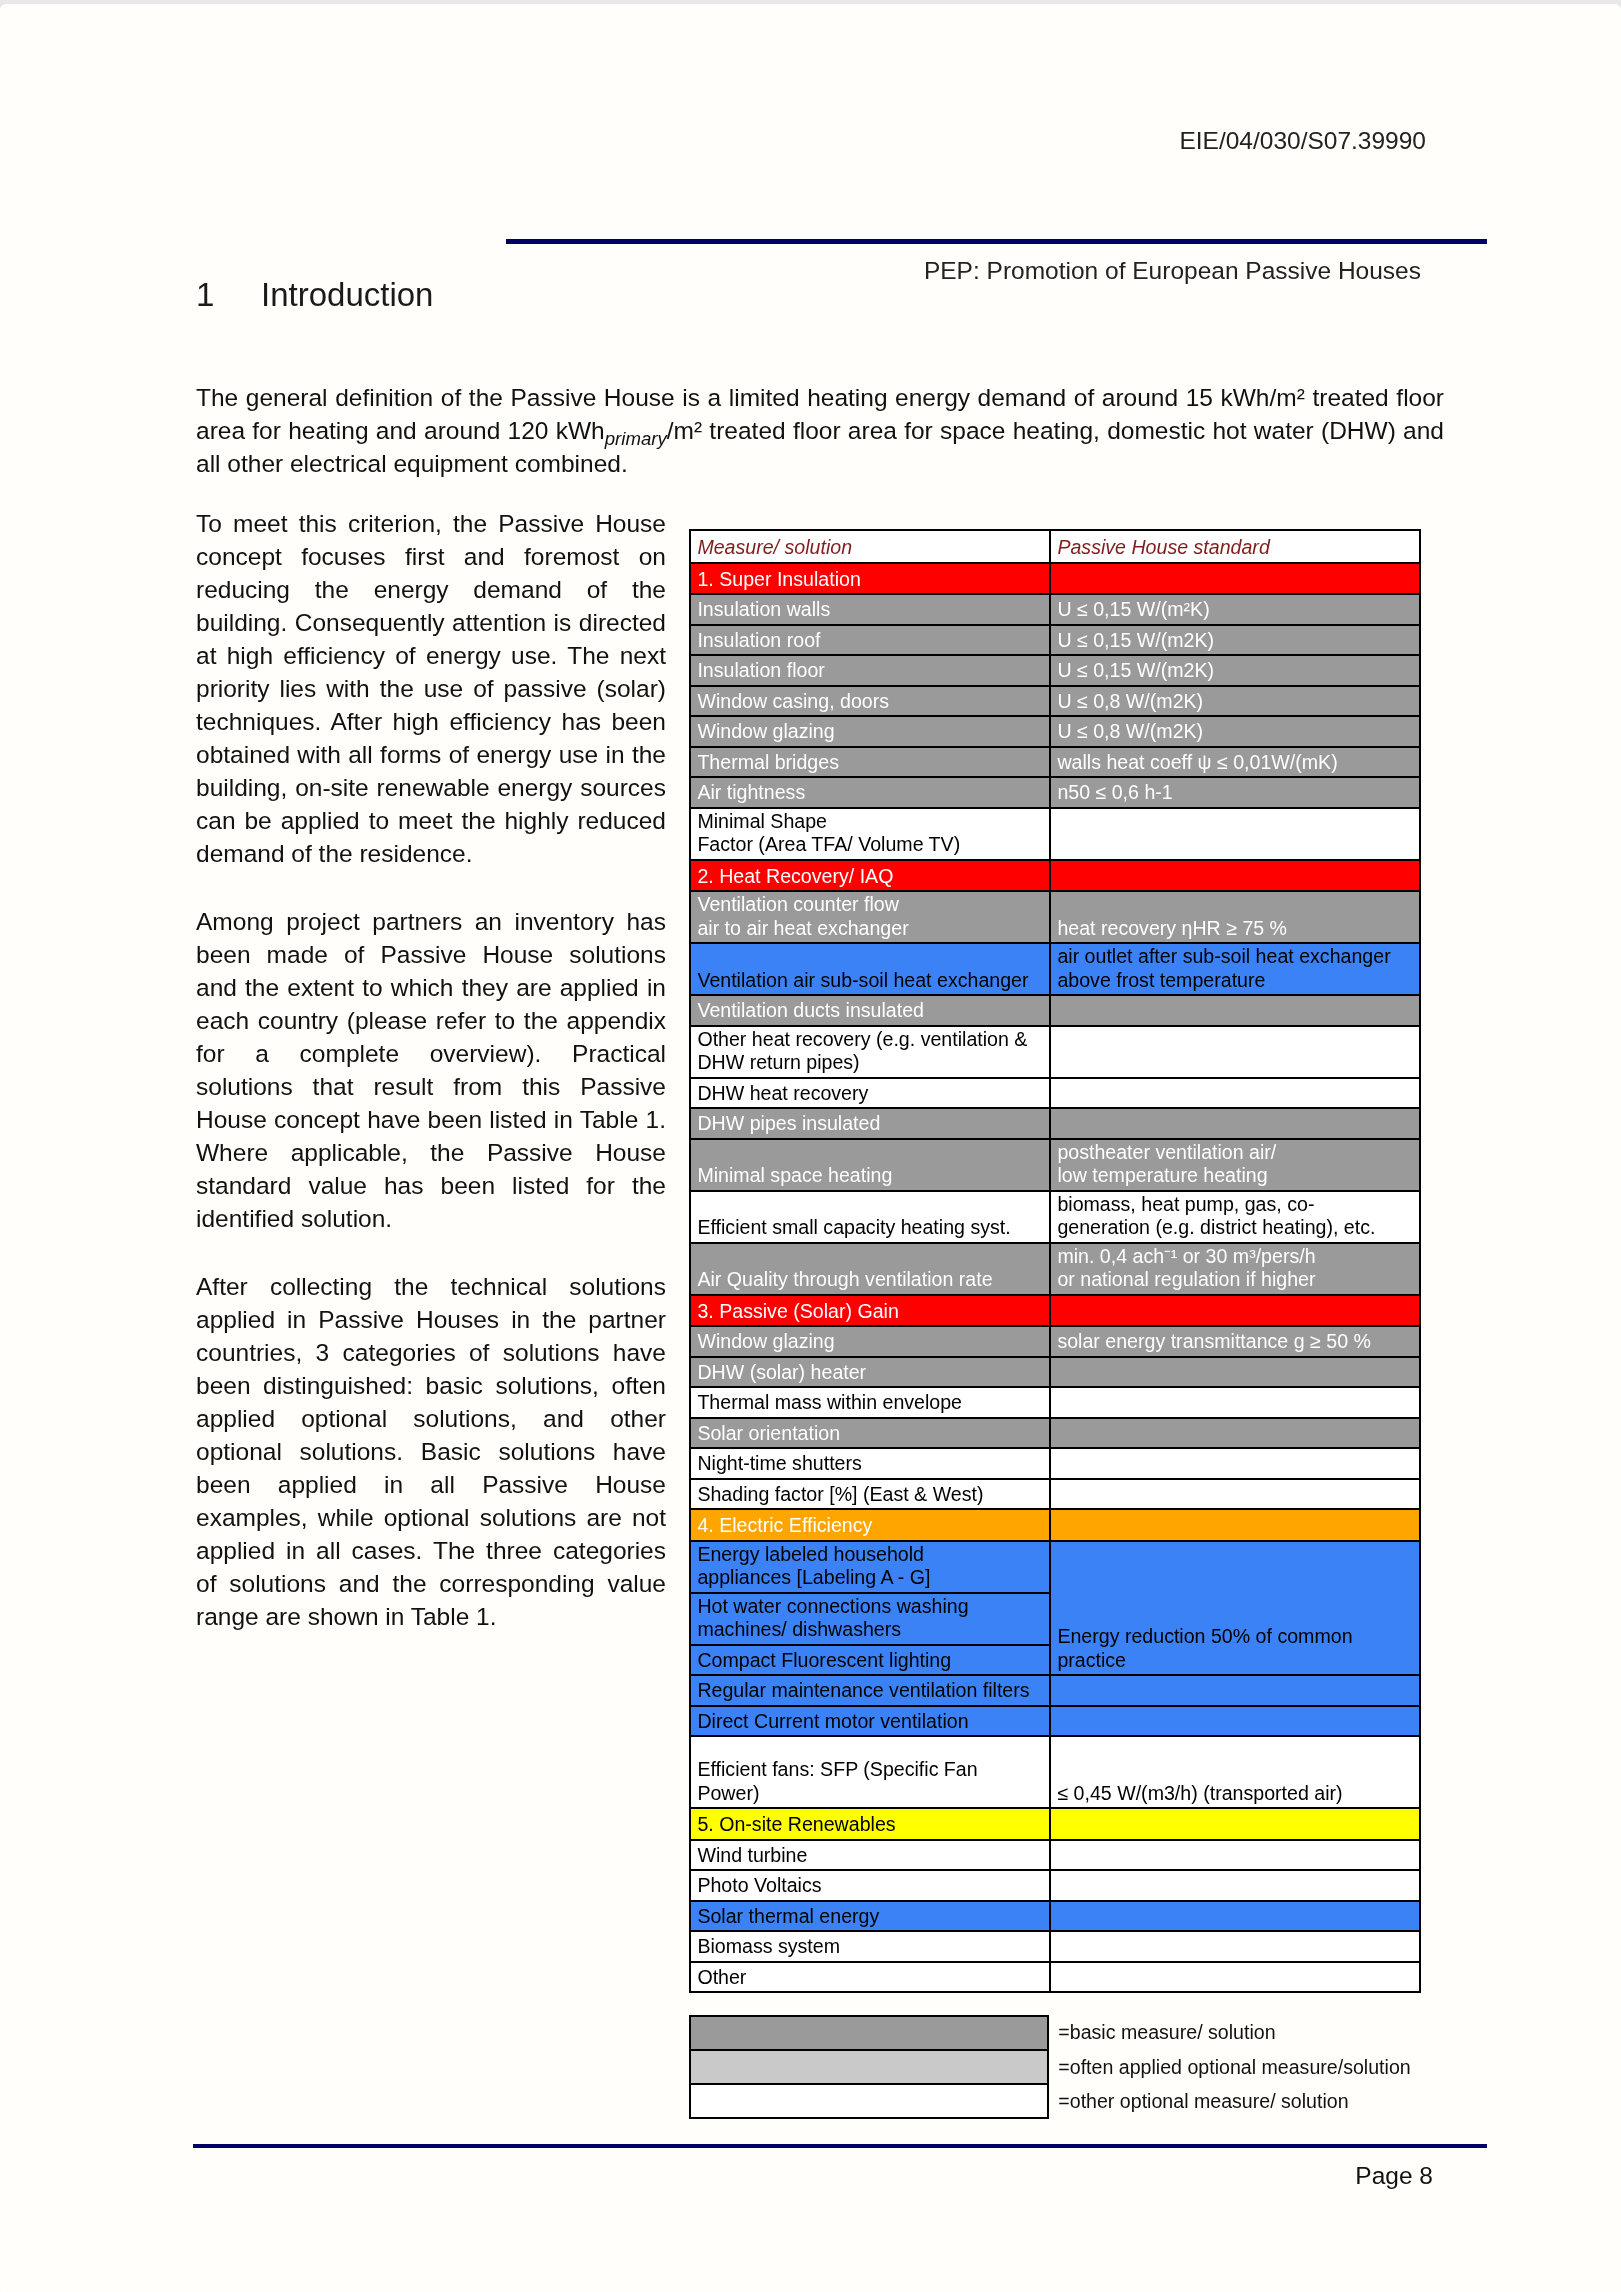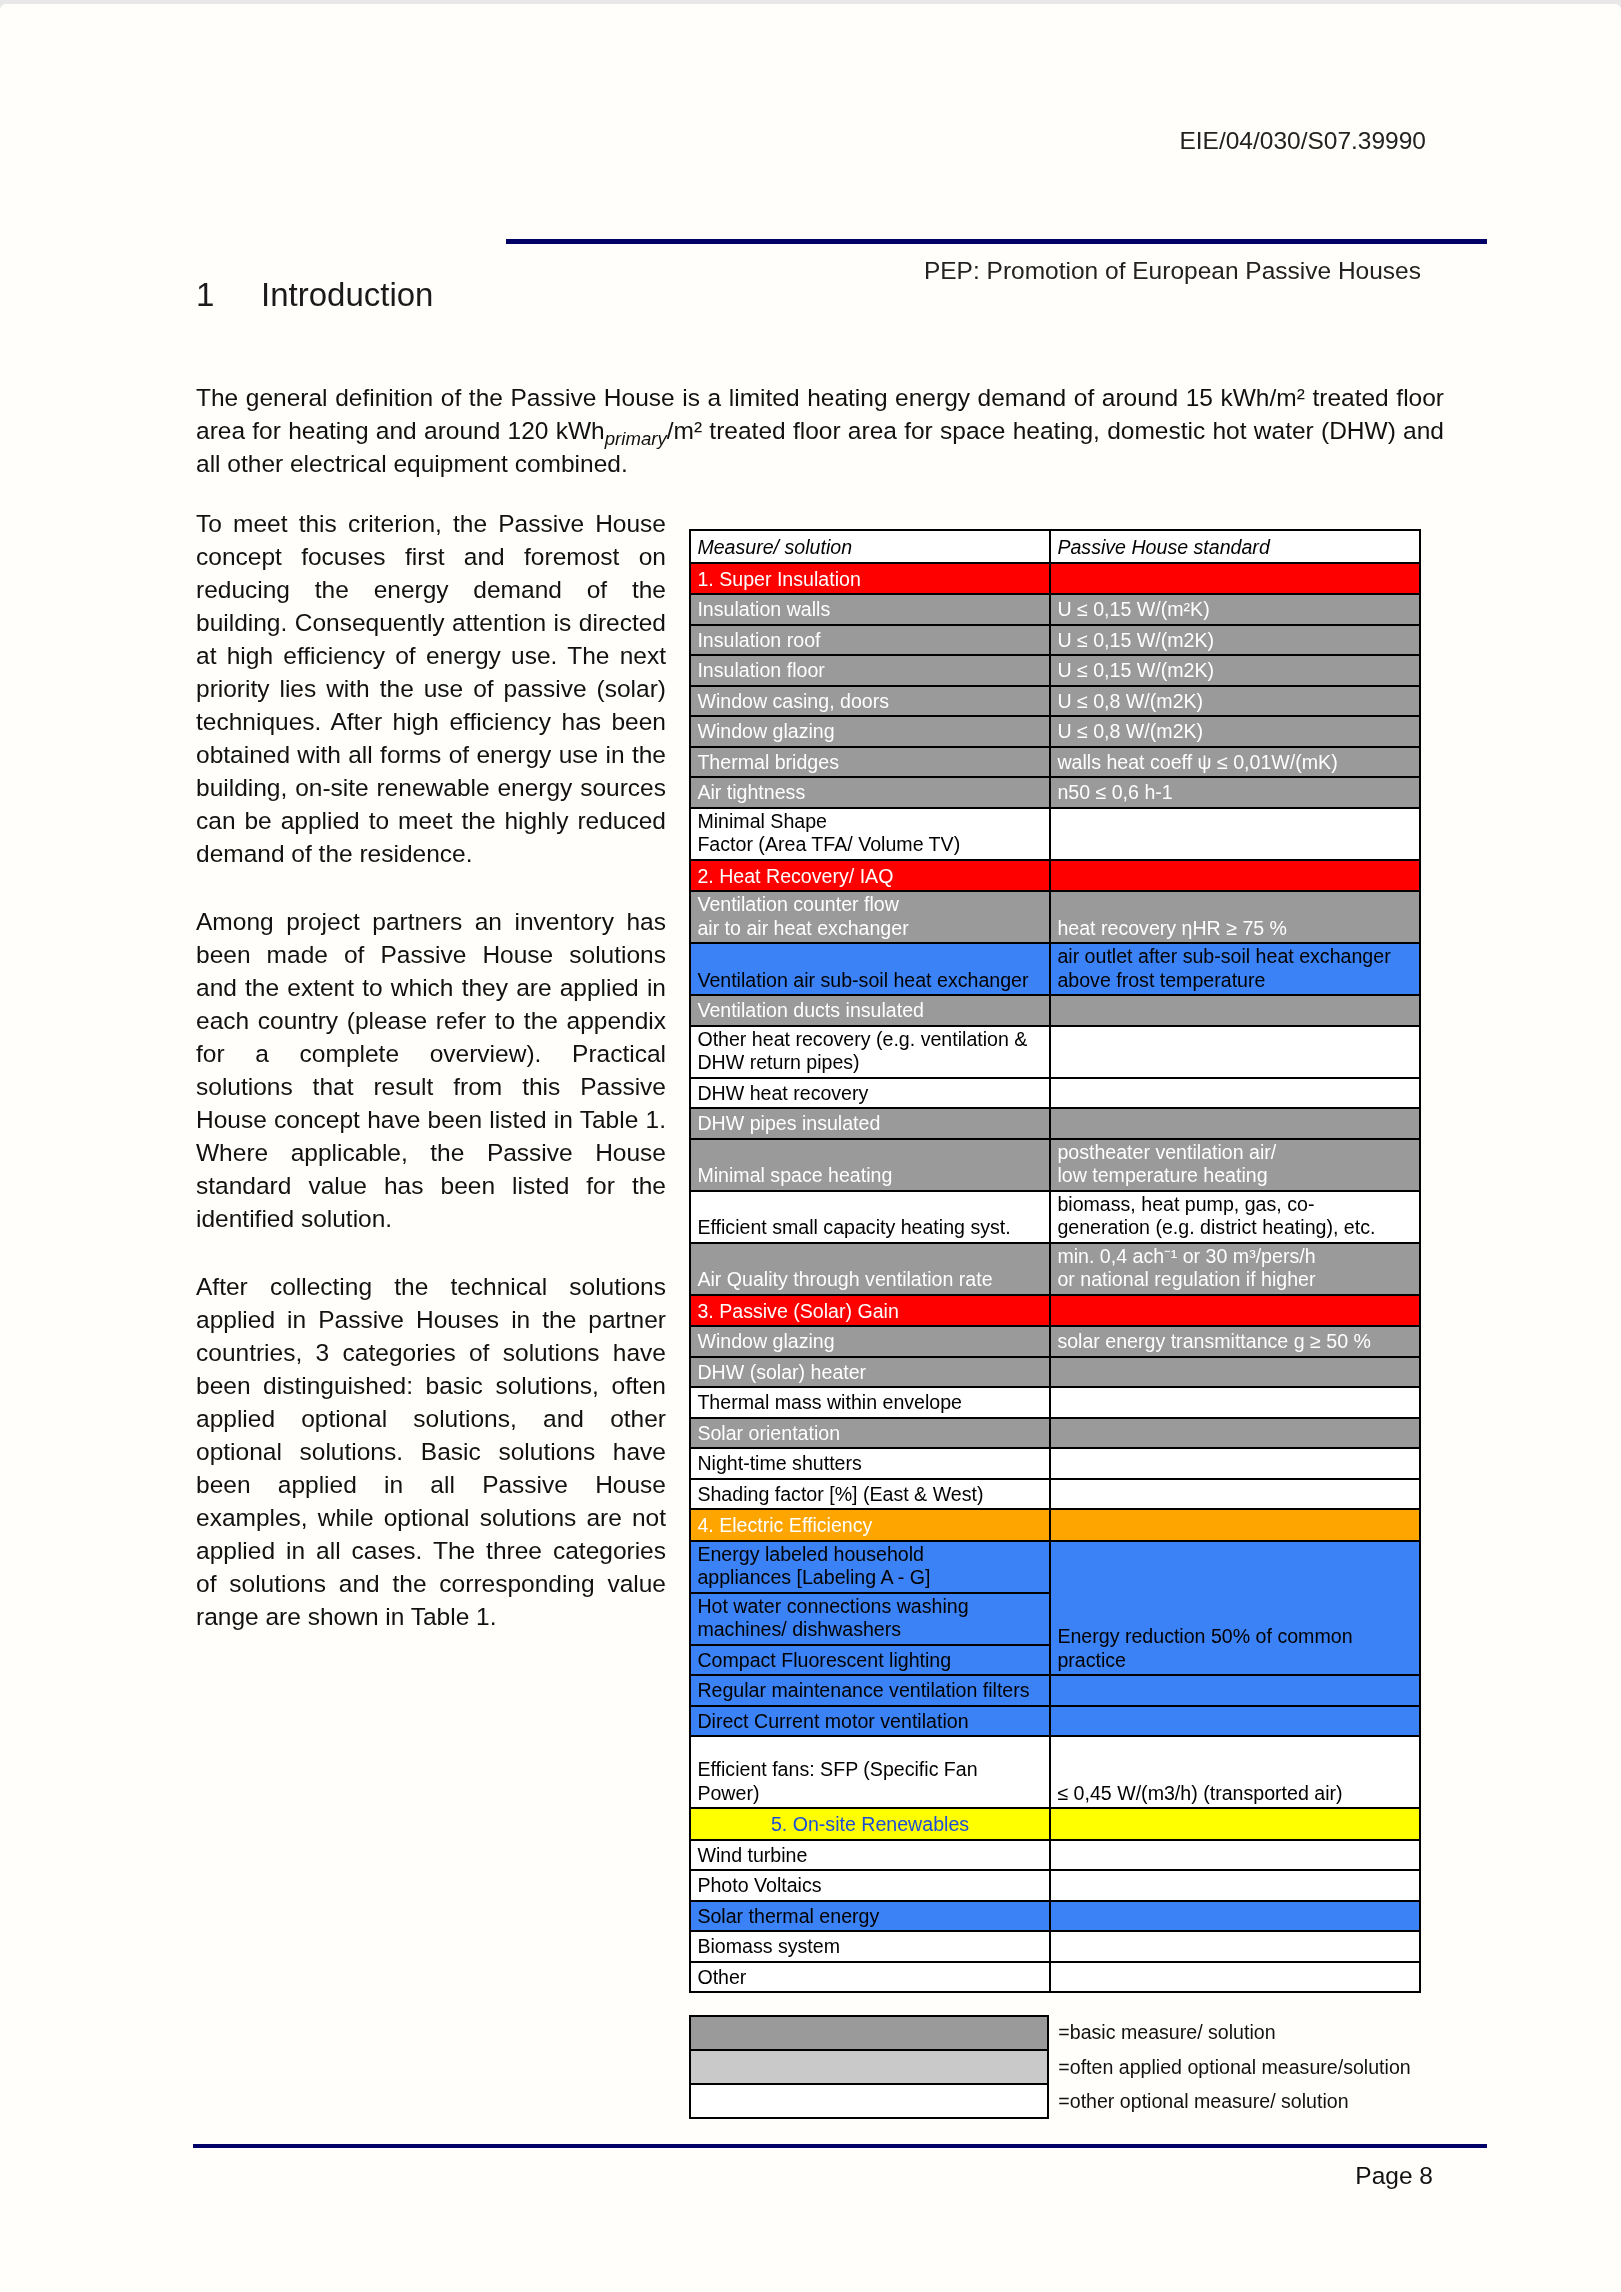--- a/index.html
+++ b/index.html
@@ -23,24 +23,24 @@
   
   .content{position:absolute; top:503px; left:196px; width:1248px; display:flex; align-items:flex-start;}
   .text-col{width:470px; margin-right:22.5px; font-size:24.5px; line-height:33px; text-align:justify;}
   .text-col p{margin:0 0 35px 0;}
   .table-col{width:735px;}
   
   table.solutions{border-collapse:collapse; table-layout:fixed; width:730px;
     border:2.9px solid #000; margin-top:21.6px; font-size:19.6px; line-height:23.5px;}
   table.solutions td{border:2px solid #000; padding:1px 5.9px 2px 6.9px; vertical-align:bottom;
     height:25.5px; overflow:hidden; word-wrap:break-word;}
-  tr.colheader td{background:#fff; color:#000000; font-style:italic; height:28px;}
+  tr.colheader td{background:#fff; color:#7f1d1d; font-style:italic; height:28px;}
   tr.section-red td{background:#ff0000; color:#fff; height:26.5px;}
   tr.section-orange td{background:#ffa500; color:#fff; height:26.5px;}
-  tr.section-yellow td{background:#ffff00; color:#1d4ed8; height:26.5px;text-align:center;}
+  tr.section-yellow td{background:#ffff00; color:#000000; height:26.5px;}
   tr.basic td{background:#9a9a9a; color:#fff;}
   tr.optional td{background:#3b82f6; color:#000;}
   tr.other td{background:#fff; color:#000;}
   tr.tall td{height:67px;}
   td.mid{vertical-align:middle;}
   
   .legend{margin-top:21.6px;}
   .legend-row{display:flex; align-items:center;}
   .legend-row + .legend-row .legend-swatch{margin-top:-2px;}
   .legend-swatch{width:360px; height:36px; border:2px solid #000; box-sizing:border-box; flex:none;}

